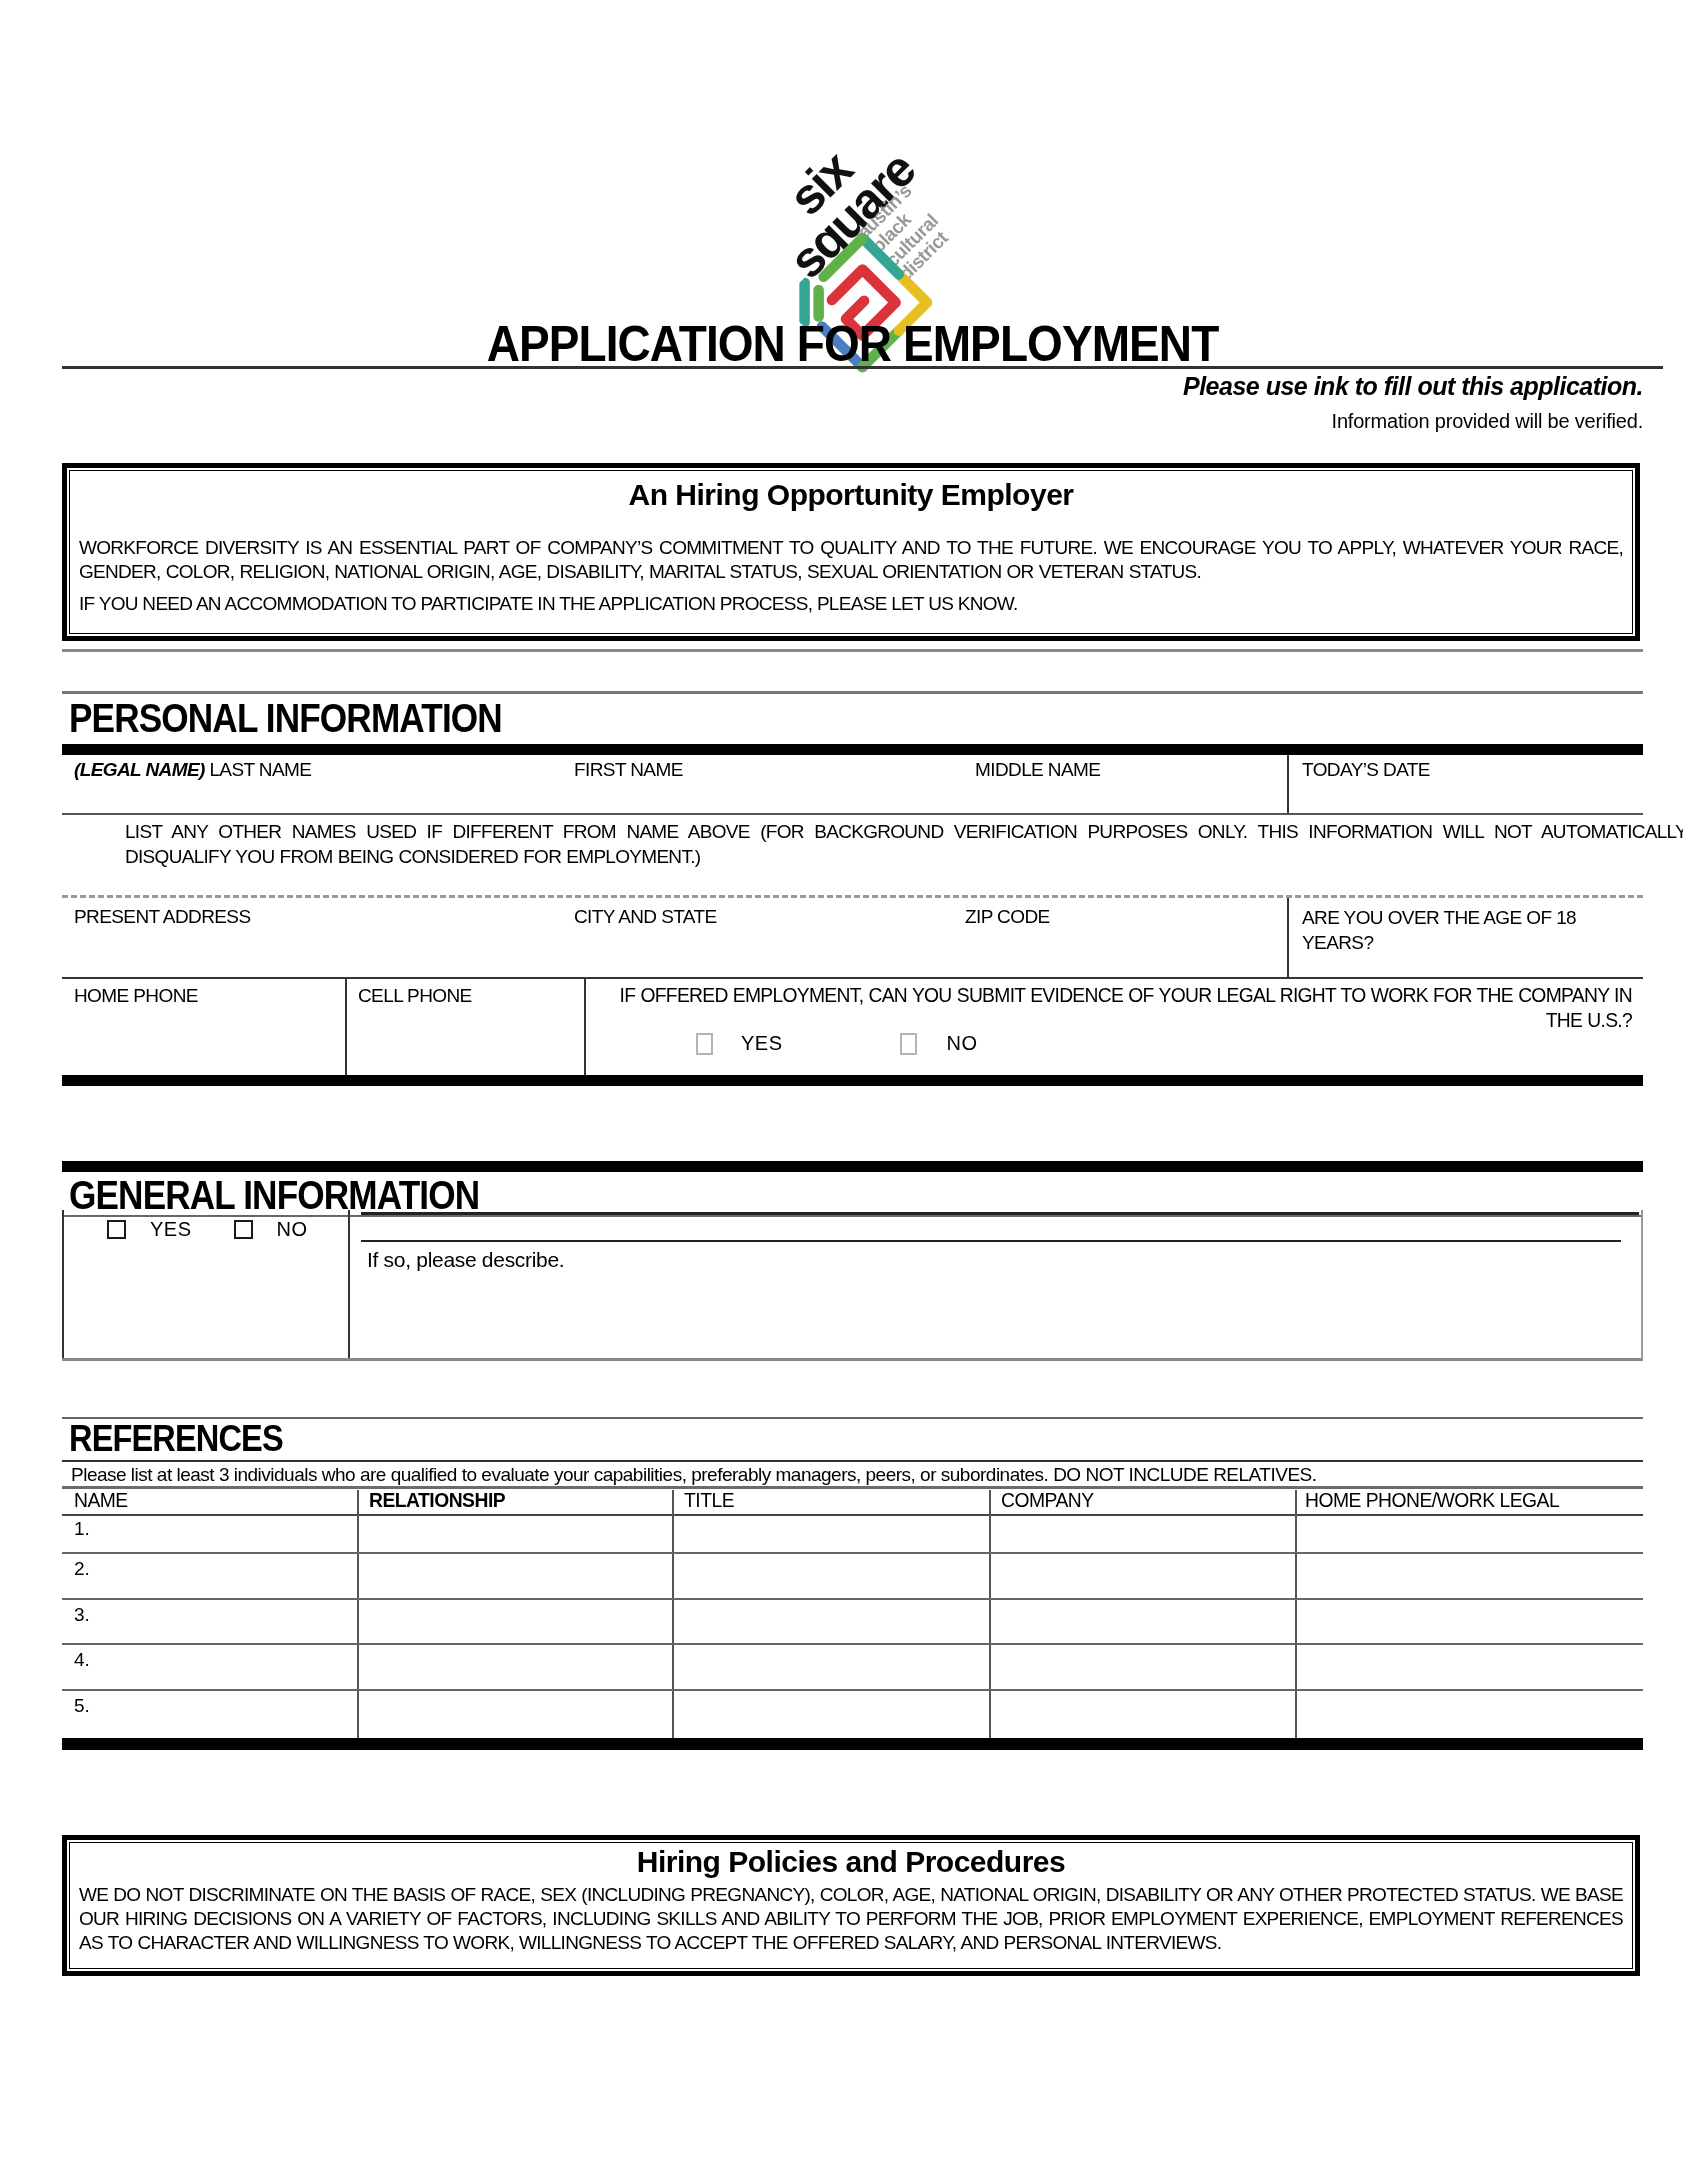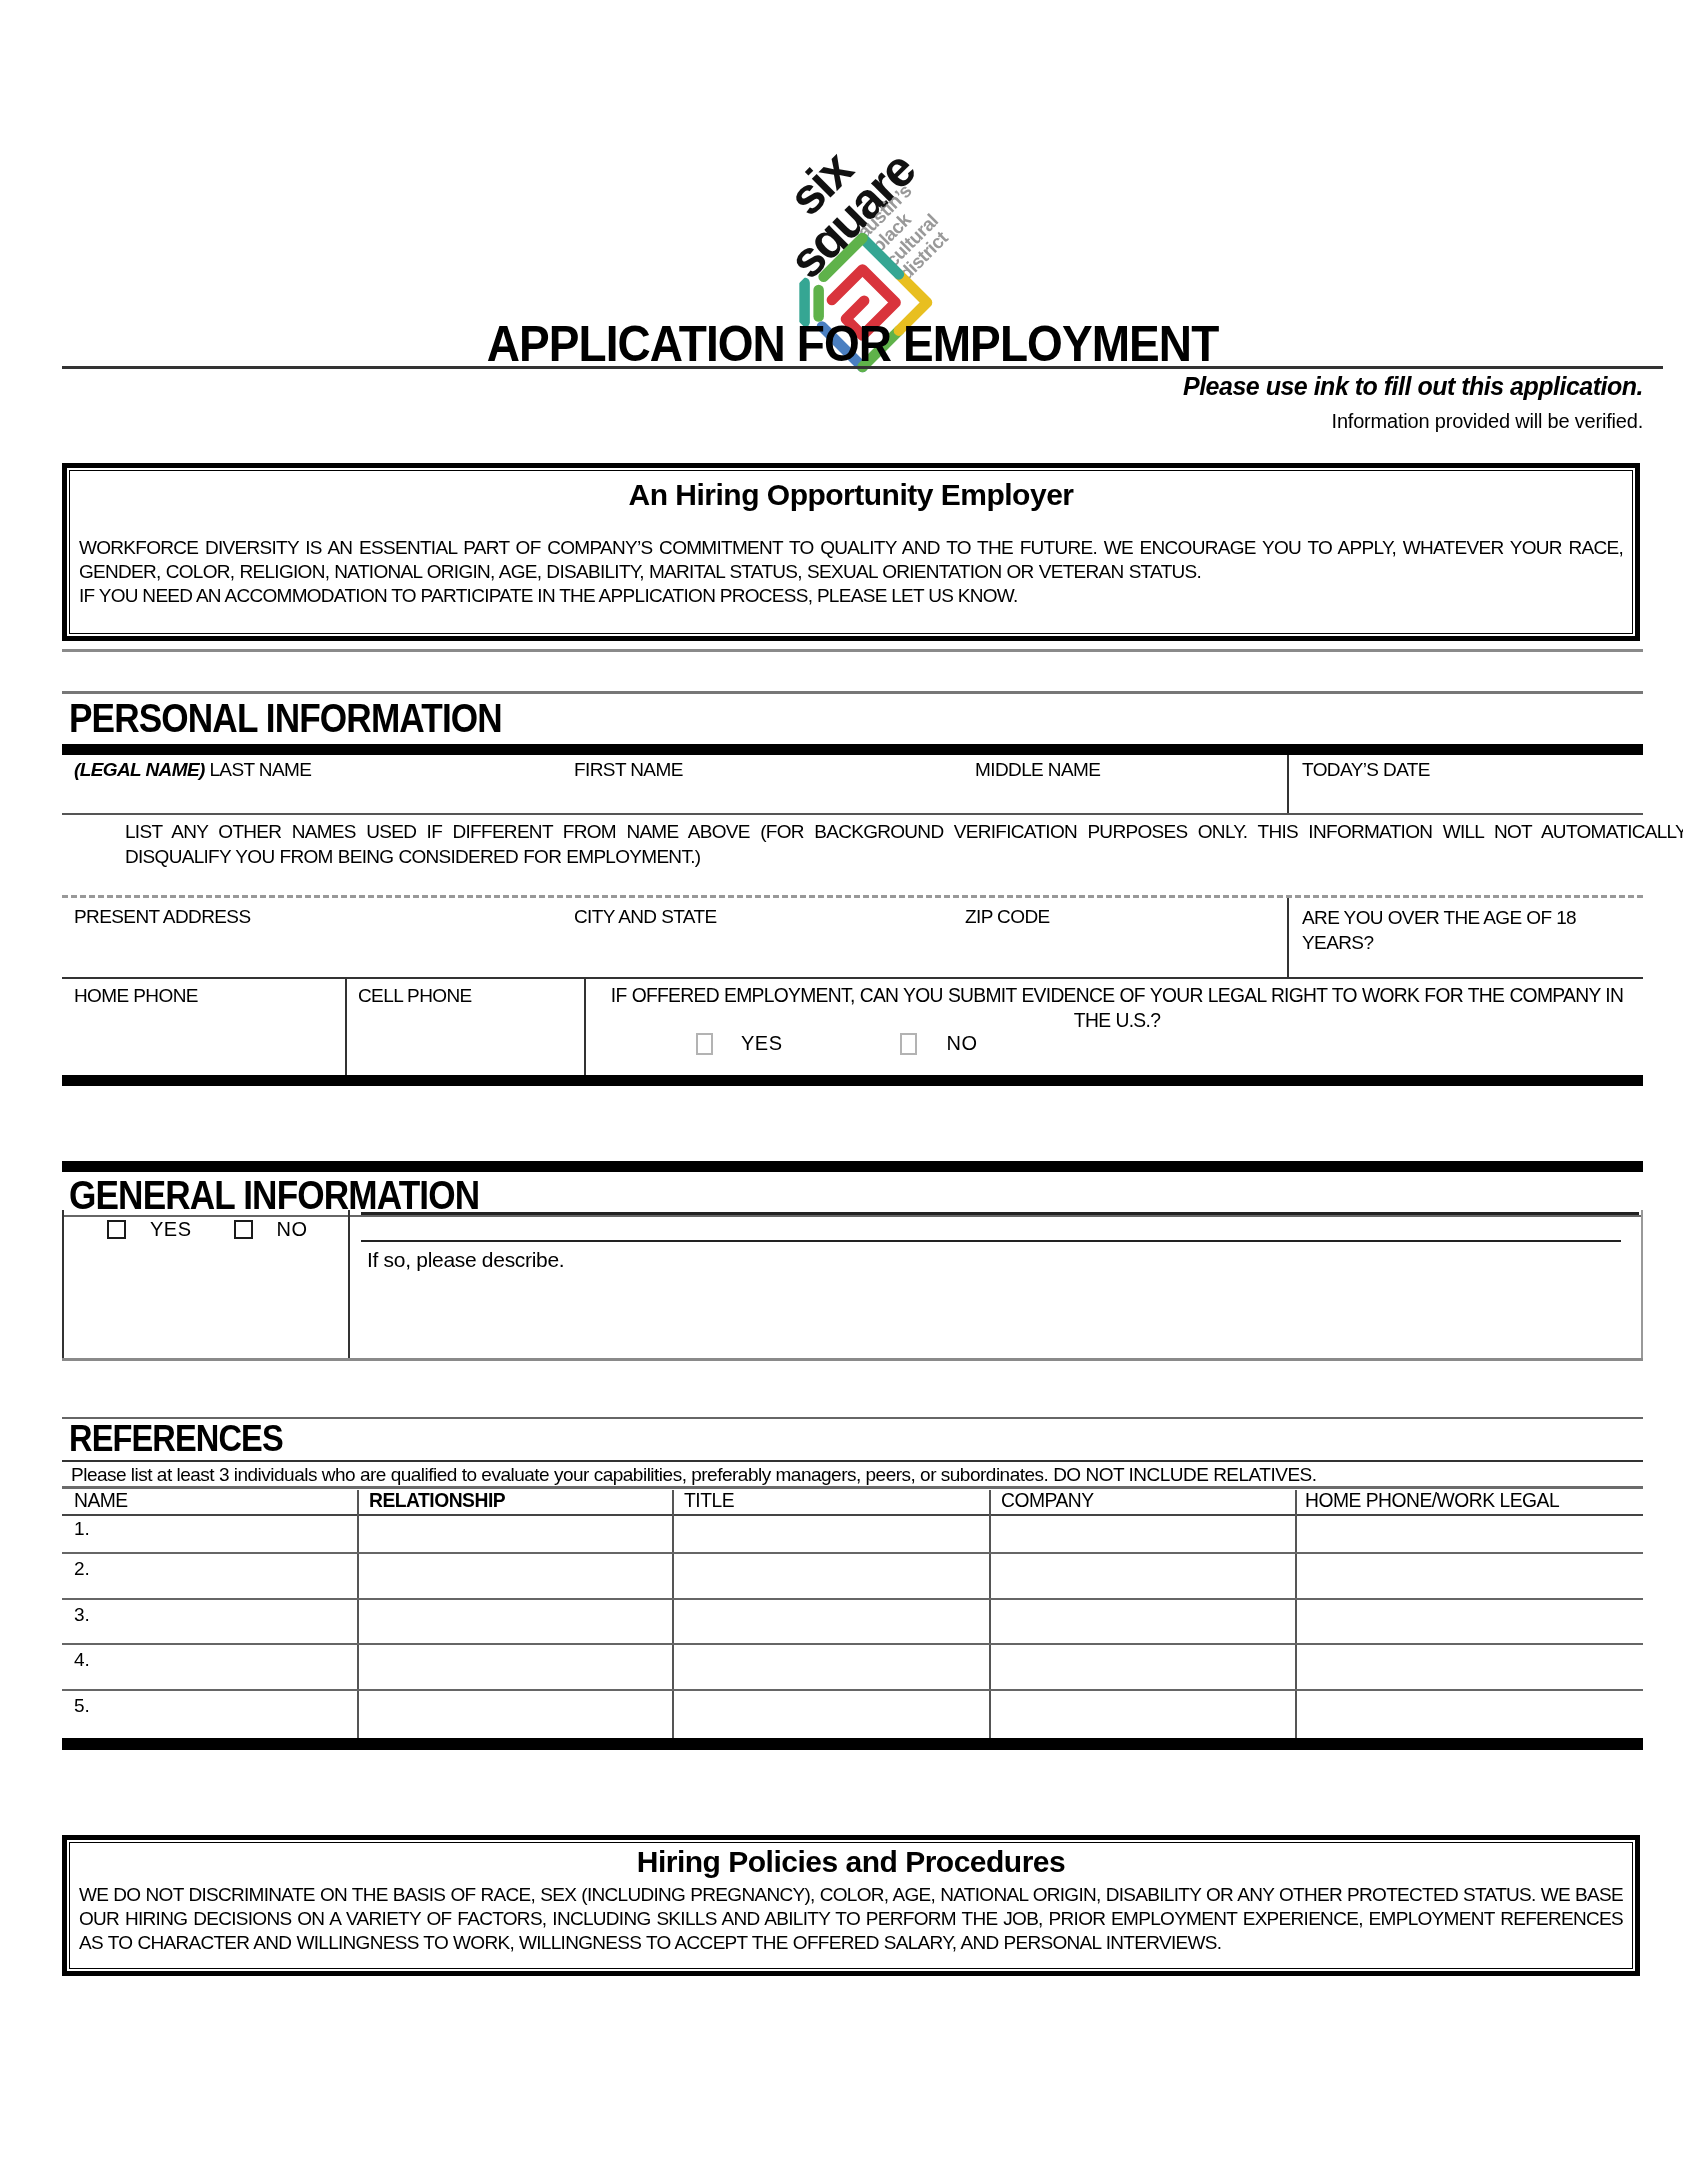--- a/index.html
+++ b/index.html
@@ -40,21 +40,21 @@
   .verify-note { position:absolute; right:40px; top:410px; font-size:20px; letter-spacing:-0.2px; }
 
   
   .dbox { position:absolute; left:62px; width:1568px; border:5px solid #000; background:#fff; }
   .dbox::after { content:""; position:absolute; inset:2px; border:1px solid #000; pointer-events:none; }
   .dbox-title { text-align:center; font-weight:bold; font-size:30px; letter-spacing:-0.5px; margin-top:10px; }
   .dbox-body {
     margin:24px 12px 0 12px; font-size:19px; line-height:1.26;
     letter-spacing:-0.7px; word-spacing:0.5px; text-align:justify;
   }
-  .dbox-body2 { margin:0 12px; font-size:19px; line-height:1.26; letter-spacing:-0.7px; }
+  .dbox-body2 { margin:8px 12px; font-size:19px; line-height:1.26; letter-spacing:-0.7px; }
   .eoe-box { top:463px; height:168px; }
   .hiring-box { top:1835px; height:131px; }
   .hiring-box .dbox-title { margin-top:5px; }
   .hiring-box .dbox-body { margin-top:4px; }
 
   
   .gray-rule { position:absolute; left:62px; width:1581px; height:3px; background:#8a8a8a; }
   .dark-rule { position:absolute; left:62px; width:1581px; height:2px; background:#444; }
   .black-bar { position:absolute; left:62px; width:1581px; height:11px; background:#000; }
 
@@ -175,21 +175,21 @@
     <div class="field" style="left:512px; top:34px; width:376px; height:40px;"></div>
     <div class="field" style="left:903px; top:34px; width:297px; height:40px;"></div>
     <div class="field" style="left:1240px; top:55px; width:327px; height:20px;"></div>
   </div>
 
   <div class="row" style="top:979px; height:96px;">
     <div class="label abs" style="left:12px; top:6px;">HOME PHONE</div>
     <div class="vline" style="left:283px;"></div>
     <div class="label abs" style="left:296px; top:6px;">CELL PHONE</div>
     <div class="vline" style="left:522px;"></div>
-    <div class="para abs" style="left:540px; top:4px; width:1030px; text-align:center; font-size:19.3px;">IF OFFERED EMPLOYMENT, CAN YOU SUBMIT EVIDENCE OF YOUR LEGAL RIGHT TO WORK FOR THE COMPANY IN THE U.S.?</div>
+    <div class="para abs" style="left:540px; top:4px; width:1030px; text-align:right; font-size:19.3px;">IF OFFERED EMPLOYMENT, CAN YOU SUBMIT EVIDENCE OF YOUR LEGAL RIGHT TO WORK FOR THE COMPANY IN THE U.S.?</div>
     <div class="abs" style="left:634px; top:53px; display:flex; align-items:center;">
       <span class="cb cb-gray"></span>
       <span class="cb-label" style="margin-left:28px;">YES</span>
       <span class="cb cb-gray" style="margin-left:117px;"></span>
       <span class="cb-label" style="margin-left:30px;">NO</span>
     </div>
     <div class="field" style="left:12px; top:30px; width:257px; height:50px;"></div>
     <div class="field" style="left:296px; top:30px; width:213px; height:50px;"></div>
   </div>
 

